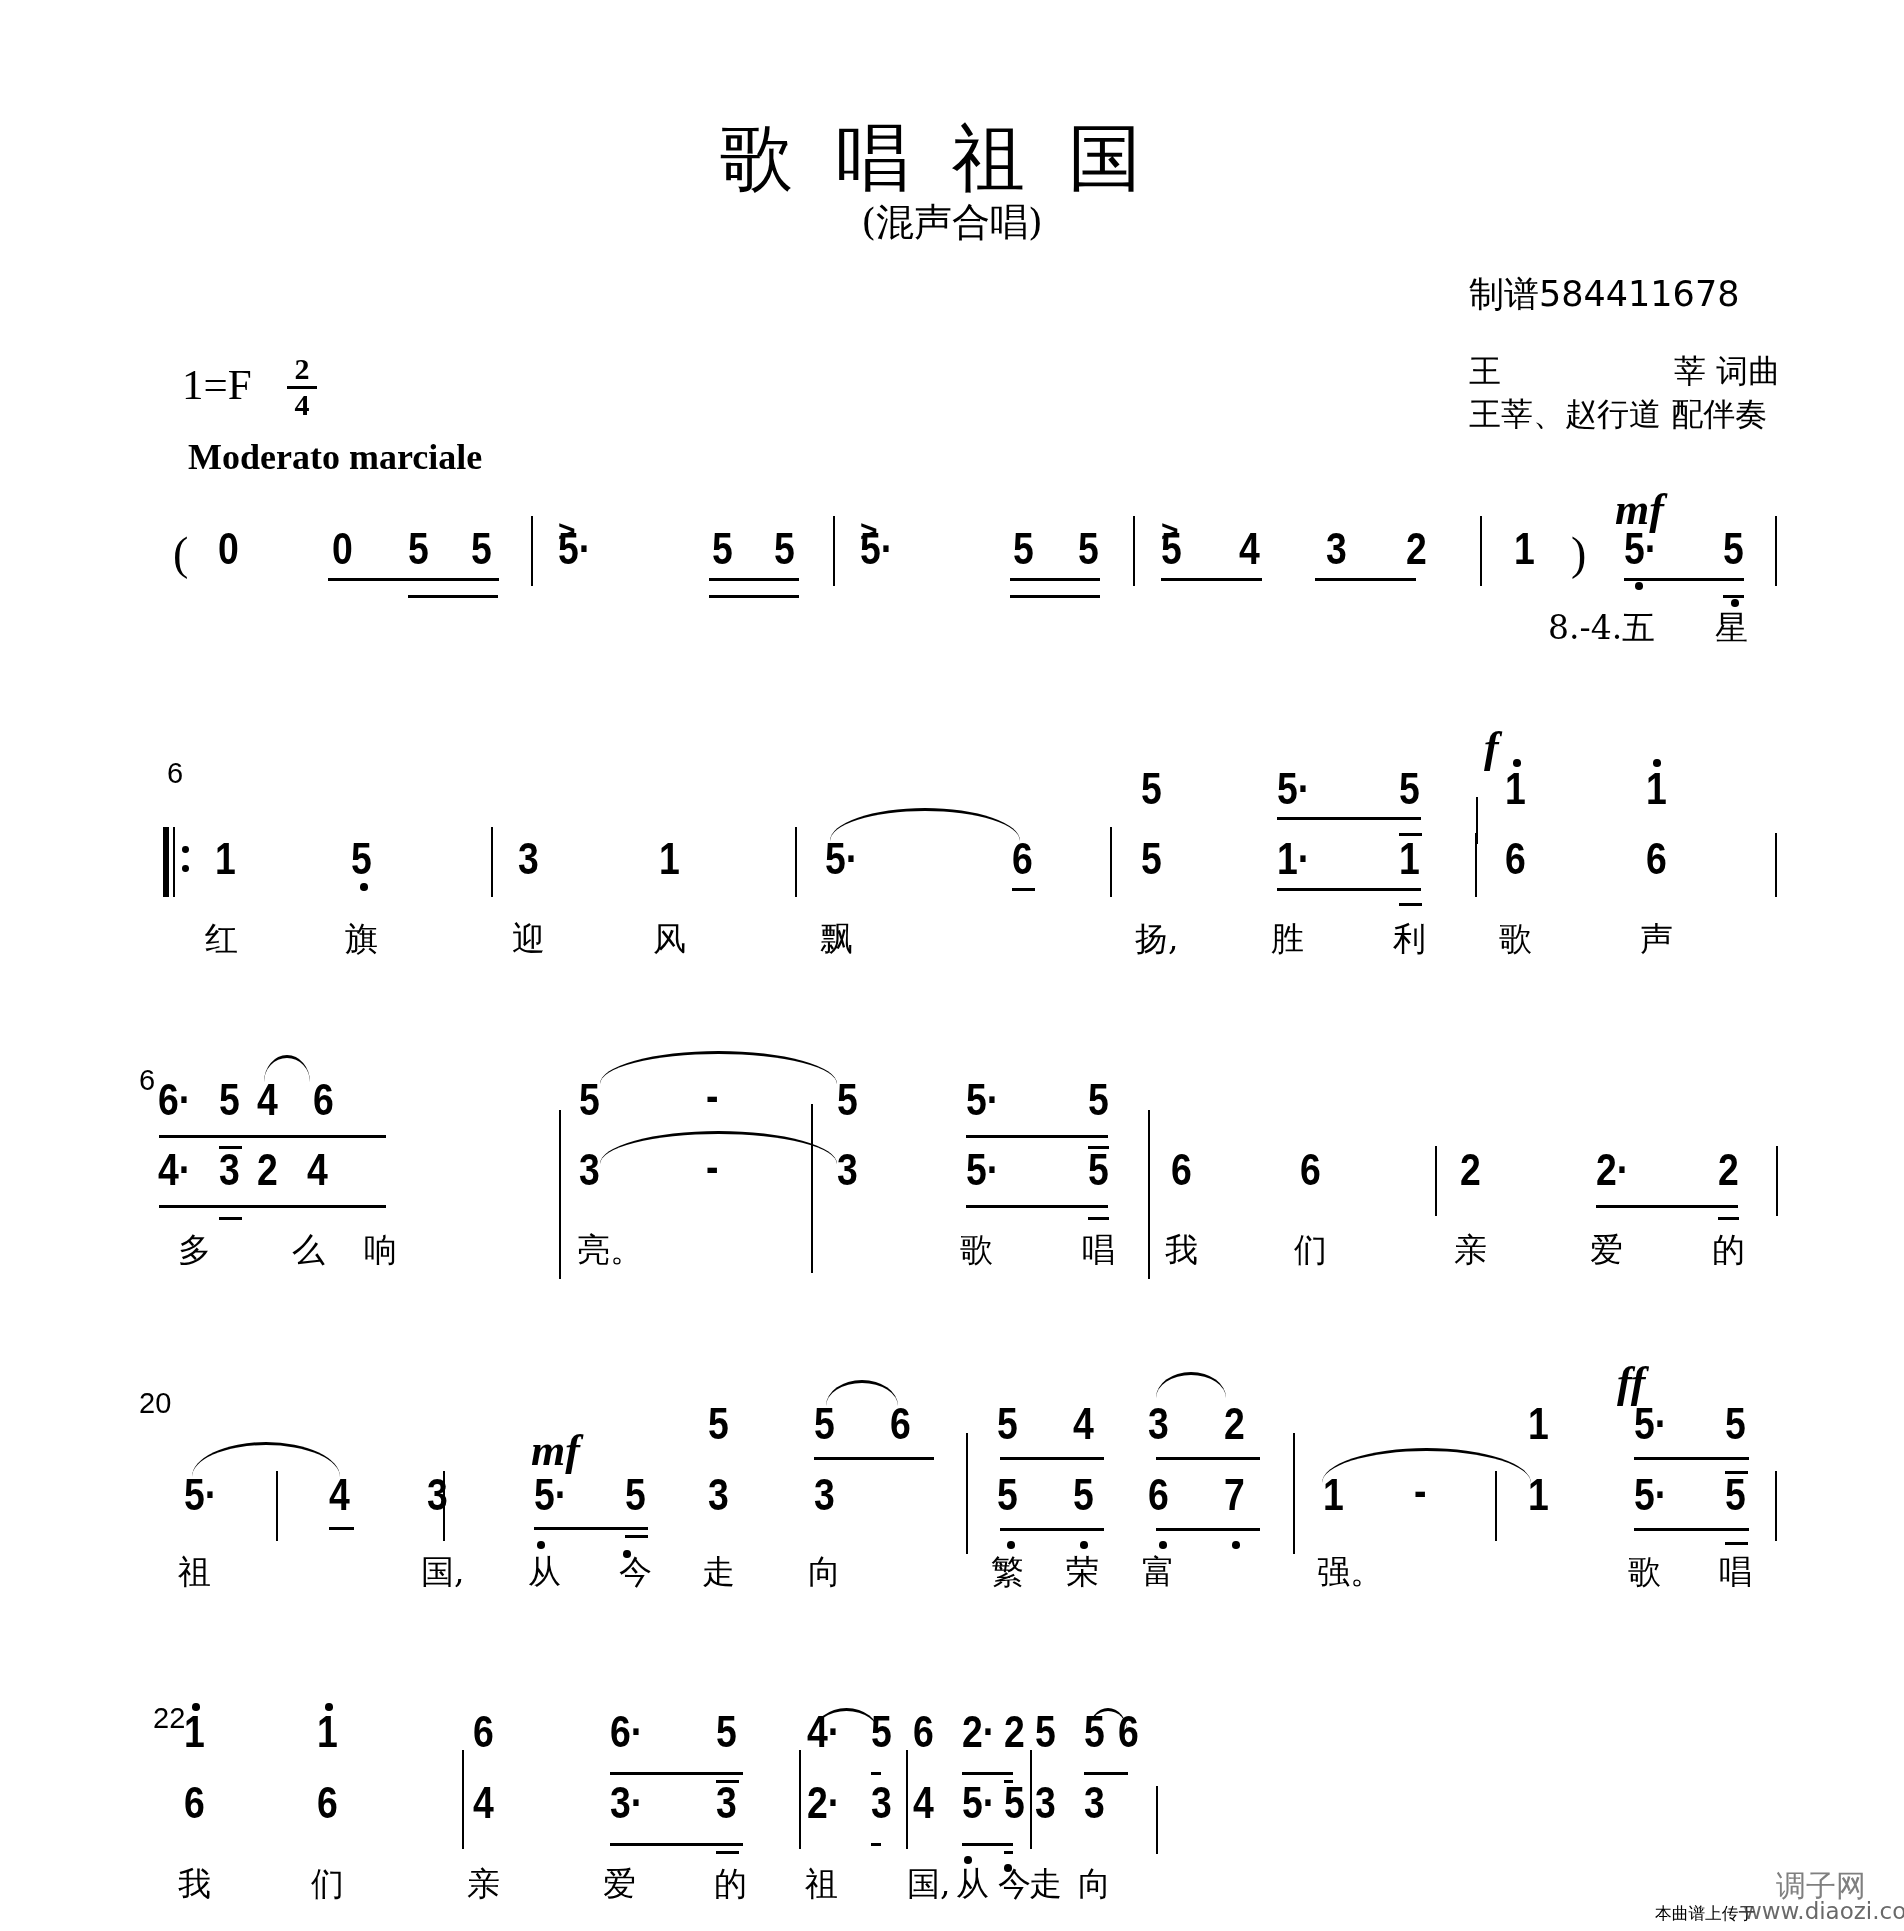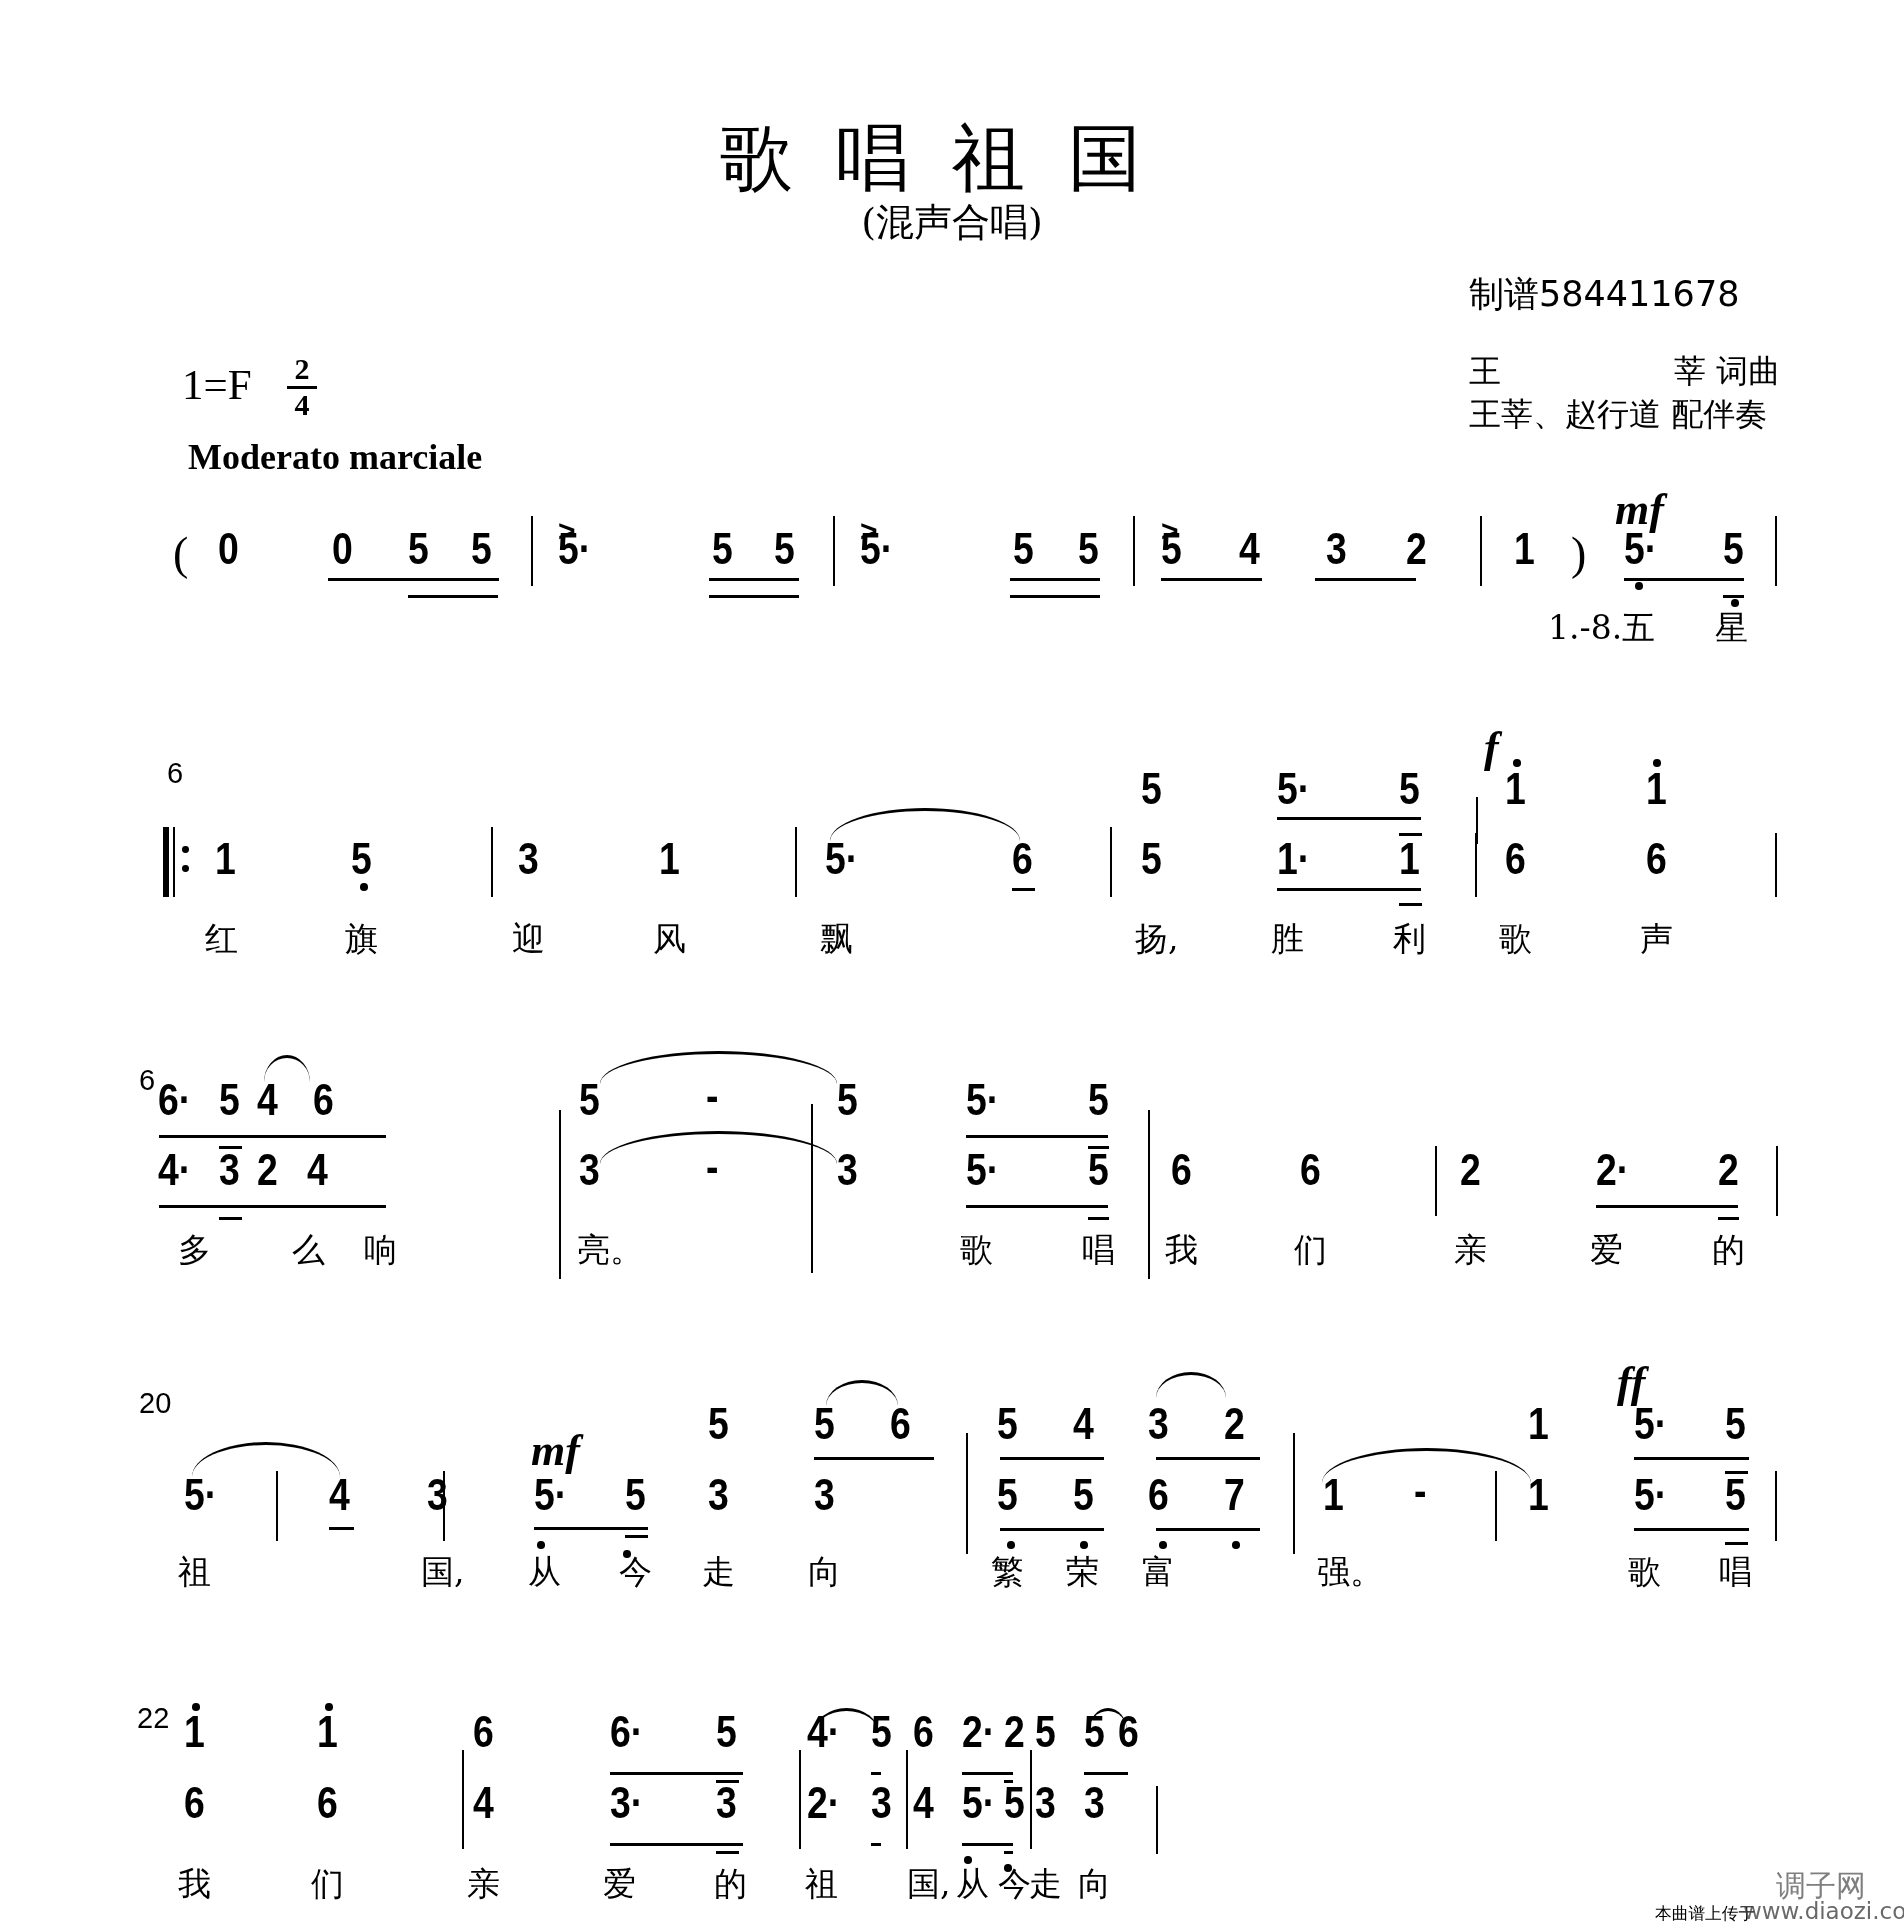--- a/index.html
+++ b/index.html
@@ -43,21 +43,21 @@
     <span>2</span>
     <span class="bar"></span>
     <span>4</span>
   </div>
   <div class="abs tempo">Moderato marciale</div>
 
   <div id="score-layer">
       <div class="abs measno" style="left: 167px; top: 759px;">6</div>
       <div class="abs measno" style="left: 139px; top: 1066px;">6</div>
       <div class="abs measno" style="left: 139px; top: 1389px;">20</div>
-      <div class="abs measno" style="left: 137px; top: 1704px;">22</div>
+      <div class="abs measno" style="left: 153px; top: 1704px;">22</div>
       <div class="abs dyn" style="left: 1615px; top: 469px;">mf</div>
       <div class="abs dyn" style="left: 1484px; top: 707px;">f</div>
       <div class="abs dyn" style="left: 531px; top: 1410px;">mf</div>
       <div class="abs dyn" style="left: 1617px; top: 1342px;">ff</div>
       <div class="abs paren" style="left: 173px; top: 531px;">(</div>
       <div class="abs paren" style="left: 1571px; top: 531px;">)</div>
       <div class="abs accent" style="left: 558px; top: 516px;">&gt;</div>
       <div class="abs accent" style="left: 860px; top: 516px;">&gt;</div>
       <div class="abs accent" style="left: 1161px; top: 516px;">&gt;</div>
       <div class="abs note" style="left: 218px; top: 527px;">0</div>
@@ -164,21 +164,21 @@
       <div class="abs note" style="left: 962px; top: 1710px;">2·</div>
       <div class="abs note" style="left: 1004px; top: 1710px;">2</div>
       <div class="abs note" style="left: 913px; top: 1781px;">4</div>
       <div class="abs note" style="left: 962px; top: 1781px;">5·</div>
       <div class="abs note" style="left: 1004px; top: 1781px;">5</div>
       <div class="abs note" style="left: 1035px; top: 1710px;">5</div>
       <div class="abs note" style="left: 1084px; top: 1710px;">5</div>
       <div class="abs note" style="left: 1118px; top: 1710px;">6</div>
       <div class="abs note" style="left: 1035px; top: 1781px;">3</div>
       <div class="abs note" style="left: 1084px; top: 1781px;">3</div>
-      <div class="abs lyric" style="left: 1548px; top: 611px;">1.-8.五</div>
+      <div class="abs lyric" style="left: 1548px; top: 611px;">8.-4.五</div>
       <div class="abs lyric" style="left: 1715px; top: 611px;">星</div>
       <div class="abs lyric" style="left: 205px; top: 922px;">红</div>
       <div class="abs lyric" style="left: 345px; top: 922px;">旗</div>
       <div class="abs lyric" style="left: 512px; top: 922px;">迎</div>
       <div class="abs lyric" style="left: 653px; top: 922px;">风</div>
       <div class="abs lyric" style="left: 820px; top: 922px;">飘</div>
       <div class="abs lyric" style="left: 1135px; top: 922px;">扬,</div>
       <div class="abs lyric" style="left: 1271px; top: 922px;">胜</div>
       <div class="abs lyric" style="left: 1393px; top: 922px;">利</div>
       <div class="abs lyric" style="left: 1499px; top: 922px;">歌</div>

